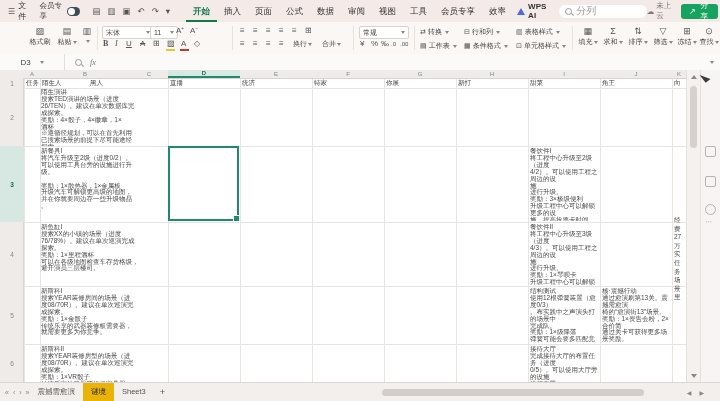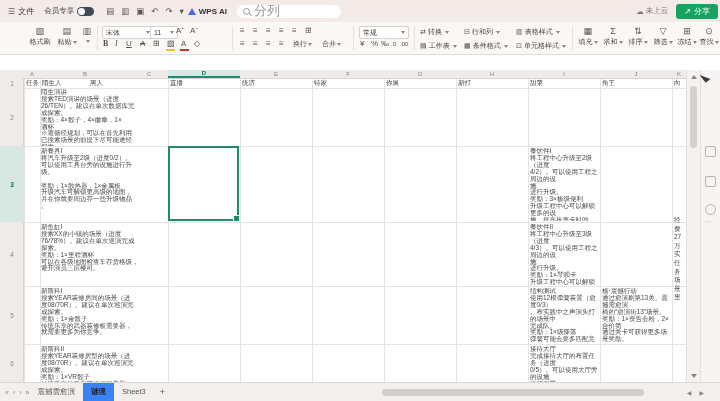--- a/index.html
+++ b/index.html
@@ -11,21 +11,21 @@
   .glyph{color:#555}
   .autosave{display:flex;align-items:center;gap:3px;margin-left:10px;color:#444;font-size:7.5px}
   .tgl{width:17px;height:9px;border-radius:5px;background:#3d4a58;position:relative}
   .tgl::after{content:"";position:absolute;left:1px;top:1px;width:7px;height:7px;border-radius:50%;background:#fff}
   .qat{display:flex;gap:7px;margin-left:12px;color:#555;font-size:8.5px}
   .tb-tabs{display:flex;margin-left:16px}
   .tb-tab{padding:0 7px;height:22px;line-height:22px;font-size:8.5px;color:#333;white-space:nowrap}
   .tb-tab.active{color:#13774f;font-weight:bold;box-shadow:inset 0 -2px 0 #13774f}
   .ai{display:flex;align-items:center;gap:3px;margin-left:4px;font-weight:bold;font-size:8px}
   .ai-tri{width:0;height:0;border-left:4px solid transparent;border-right:4px solid transparent;border-bottom:7px solid #4a68e8}
-  .search{width:92px;height:13px;background:#fff;border-radius:7px;margin-left:10px;display:flex;align-items:center;gap:4px;padding:0 6px;color:#999;font-size:13px}
+  .search{width:92px;height:13px;background:#fff;border-radius:7px;margin-left:10px;display:flex;align-items:center;gap:4px;padding:0 6px;color:#999;font-size:10px}
   .mag{width:5px;height:5px;border:1px solid #999;border-radius:50%;position:relative;flex:none}
   .mag::after{content:"";position:absolute;width:3px;height:1px;background:#999;right:-3px;bottom:-1px;transform:rotate(45deg)}
   .cloud{margin-left:auto;display:flex;align-items:center;gap:2px;color:#777;font-size:7.5px}
   .share{margin:0 2px 0 8px;background:#16a35f;color:#fff;font-size:8px;border:none;border-radius:3px;height:15px;padding:0 8px;display:flex;align-items:center;gap:3px;cursor:pointer}
   
   .ribbon{position:absolute;top:22px;left:0;right:0;height:32px;background:#fbf7f5;border-bottom:1px solid #e3ddd9;font-size:7px;color:#444}
   .bb{position:absolute;text-align:center}
   .bb .ic{display:block;font-size:9px;height:12px;line-height:12px;color:#555}
   .bb .lb{font-size:7px;white-space:nowrap}
   .box{position:absolute;height:11px;background:#fff;border:1px solid #d8d2ce;border-radius:2px;display:flex;align-items:center;justify-content:space-between;padding:0 3px;font-size:7px}
@@ -65,21 +65,21 @@
   .vthumb{position:absolute;left:3px;top:16px;width:7px;height:62px;background:#d6d1ce;border-radius:4px}
   .rail{position:absolute;top:70px;left:700px;width:20px;height:313px;background:#f7f4f3;border-left:1px solid #e5e0dd;box-sizing:border-box}
   .ric{position:absolute;left:4px;width:11px;height:11px;border:1px solid #b8b2ae;border-radius:2px;box-sizing:border-box;font-size:7px;line-height:9px;text-align:center;color:#8b8znone5}
   .ric{color:#8b8580}
   .rdots{position:absolute;left:4px;font-size:7px;color:#8b8580;letter-spacing:1px}
   .cursor{position:absolute;left:702px;top:72px;width:0;height:0;border-right:6px solid transparent;border-bottom:10px solid #3c3c3c;transform:rotate(-38deg)}
   
   .tabbar{position:absolute;bottom:0;left:0;right:0;height:18px;background:#f3efec;border-top:1px solid #dcd7d4;display:flex;align-items:center;font-size:7.5px;color:#555}
   .nav{display:flex;gap:4px;margin-left:5px;color:#888;font-size:7px}
   .stab{padding:0 8px;height:18px;line-height:18px;white-space:nowrap}
-  .stab.active{background:#3b82f6;color:#222;font-weight:bold}
+  .stab.active{background:#eab308;color:#222;font-weight:normal}
   .addtab{margin-left:6px;font-size:9px;color:#555}
   .hthumb{position:absolute;left:382px;top:6px;width:262px;height:7px;background:#d2cdca;border-radius:4px}
   .harrows{position:absolute;right:16px;top:0;height:18px;display:flex;gap:8px;align-items:center;color:#888;font-size:6px}
 </style>
 </head>
 <body>
 
 <div class="app">
 
   <div class="titlebar">
@@ -92,20 +92,32 @@
       <span class="tgl"></span>
     </div>
     <div class="qat">
       <span>▤</span>
       <span>▥</span>
       <span>▣</span>
       <span>↶</span>
       <span>↷</span>
       <span>▾</span>
     </div>
+    <nav class="tb-tabs">
+      <span class="tb-tab active">开始</span>
+      <span class="tb-tab">插入</span>
+      <span class="tb-tab">页面</span>
+      <span class="tb-tab">公式</span>
+      <span class="tb-tab">数据</span>
+      <span class="tb-tab">审阅</span>
+      <span class="tb-tab">视图</span>
+      <span class="tb-tab">工具</span>
+      <span class="tb-tab">会员专享</span>
+      <span class="tb-tab">效率</span>
+    </nav>
     <div class="ai">
       <span class="ai-tri"></span>
       <span>WPS AI</span>
     </div>
     <div class="search">
       <span class="mag"></span>
       <span>分列</span>
     </div>
     <div class="cloud">
       <span>☁</span>
@@ -236,20 +248,29 @@
     <div class="bb" style="left:676px;width:22px;top:3px">
       <span class="ic">⊞</span>
       <span class="lb"><span>冻结</span><span class="dd"></span></span>
     </div>
     <div class="bb" style="left:698px;width:22px;top:3px">
       <span class="ic">⊙</span>
       <span class="lb"><span>查找</span><span class="dd"></span></span>
     </div>
   </div>
 
+  <div class="fbar">
+    <div class="namebox">
+      <span>D3</span>
+        <span class="dd"></span>
+    </div>
+    <span class="mag" style="margin-left:10px"></span>
+    <span class="fx">fx</span>
+    <span class="fchev dd"></span>
+  </div>
 
   <div class="sheet">
 
     <div class="vline" style="left:24px"></div>
     <div class="vline" style="left:40px"></div>
     <div class="vline" style="left:168px"></div>
     <div class="vline" style="left:240px"></div>
     <div class="vline" style="left:312px"></div>
     <div class="vline" style="left:384px"></div>
     <div class="vline" style="left:456px"></div>

